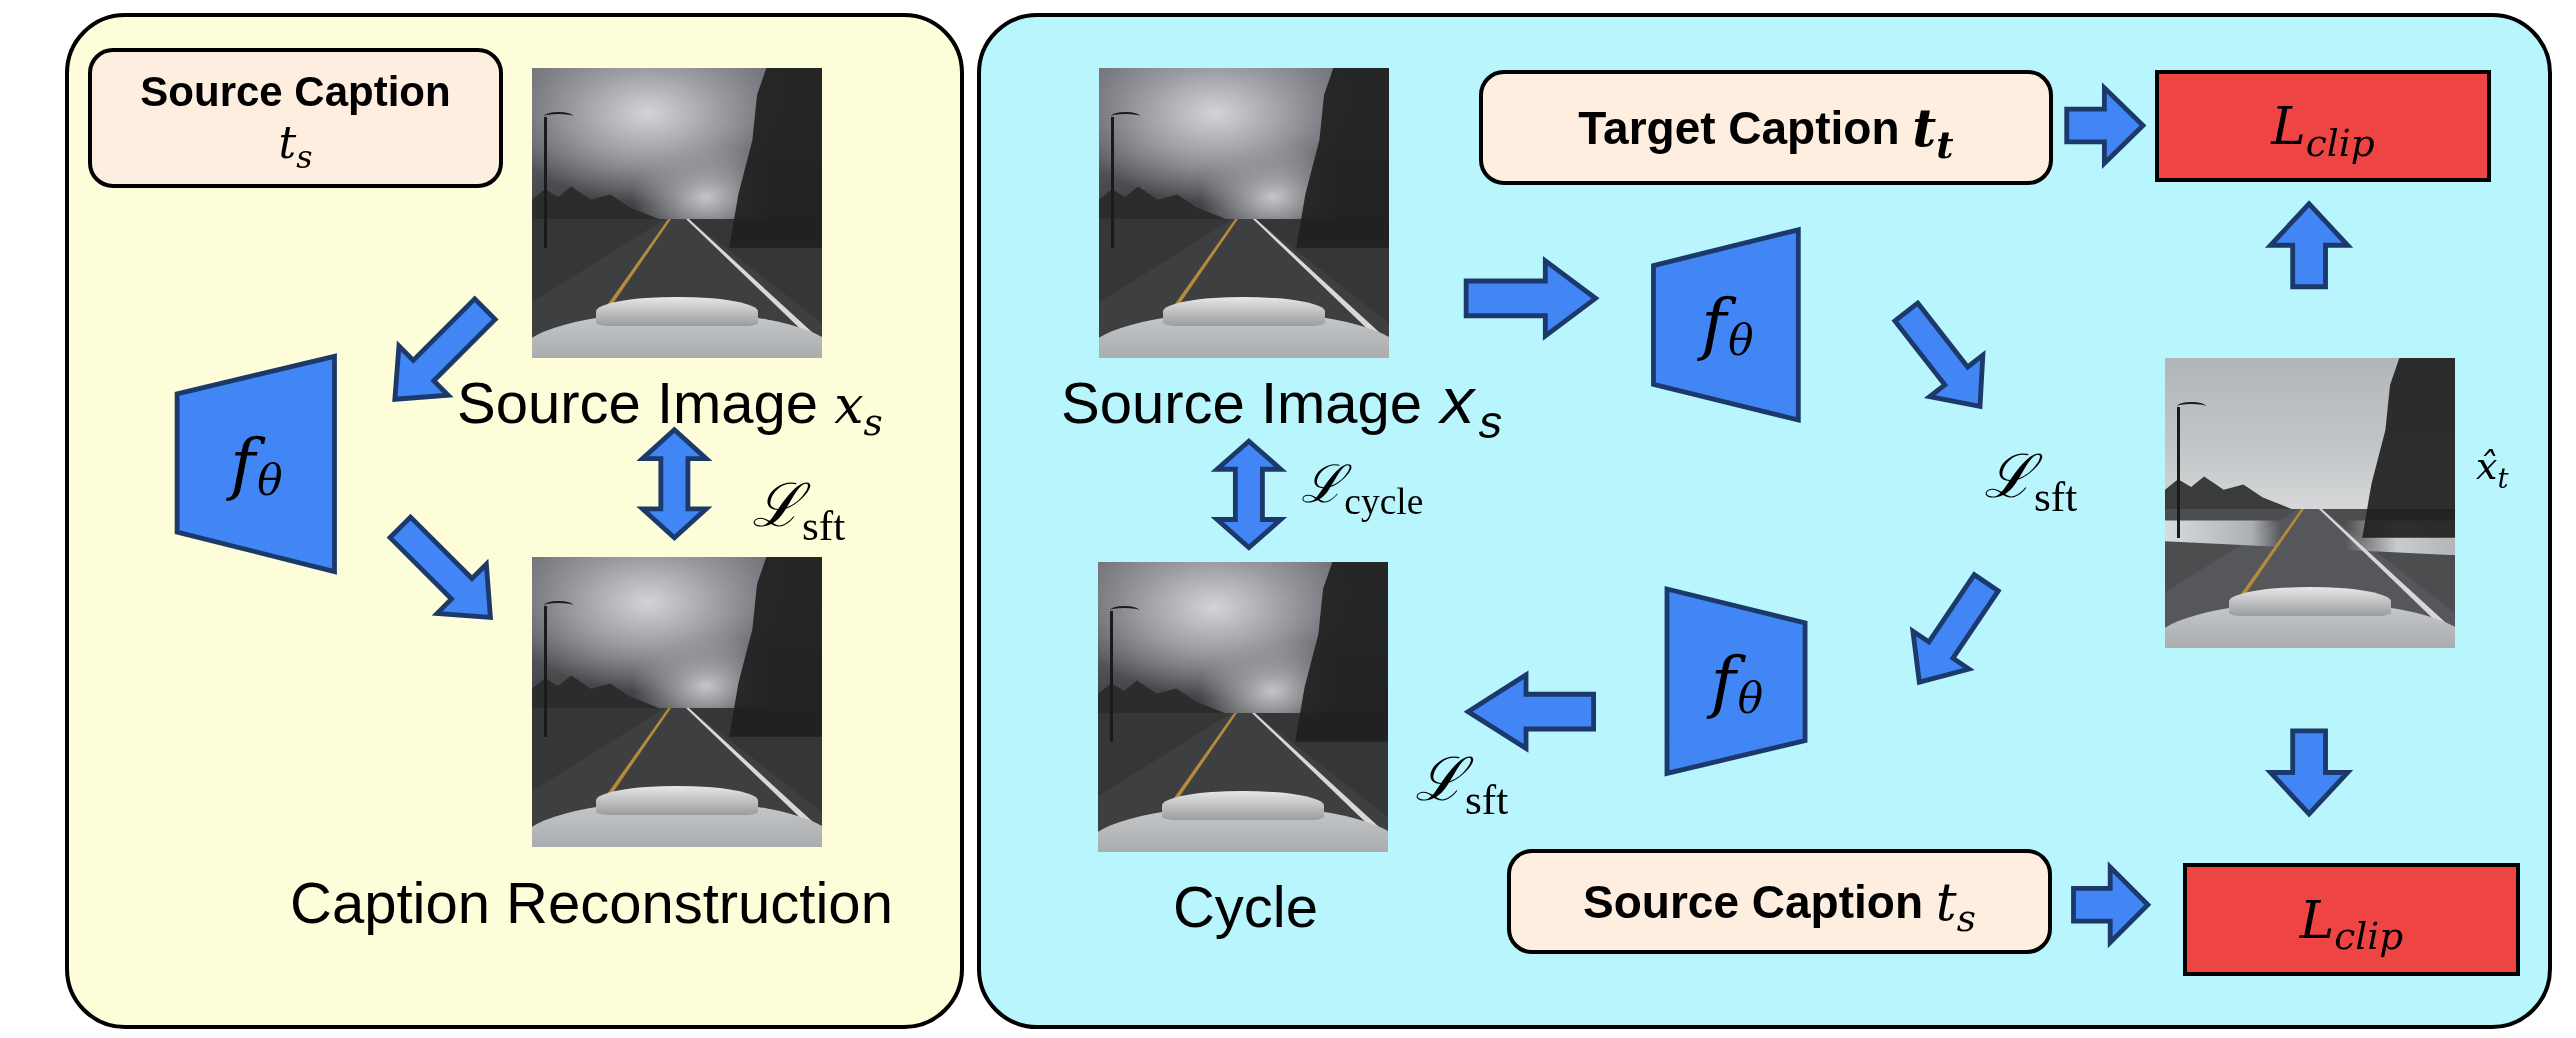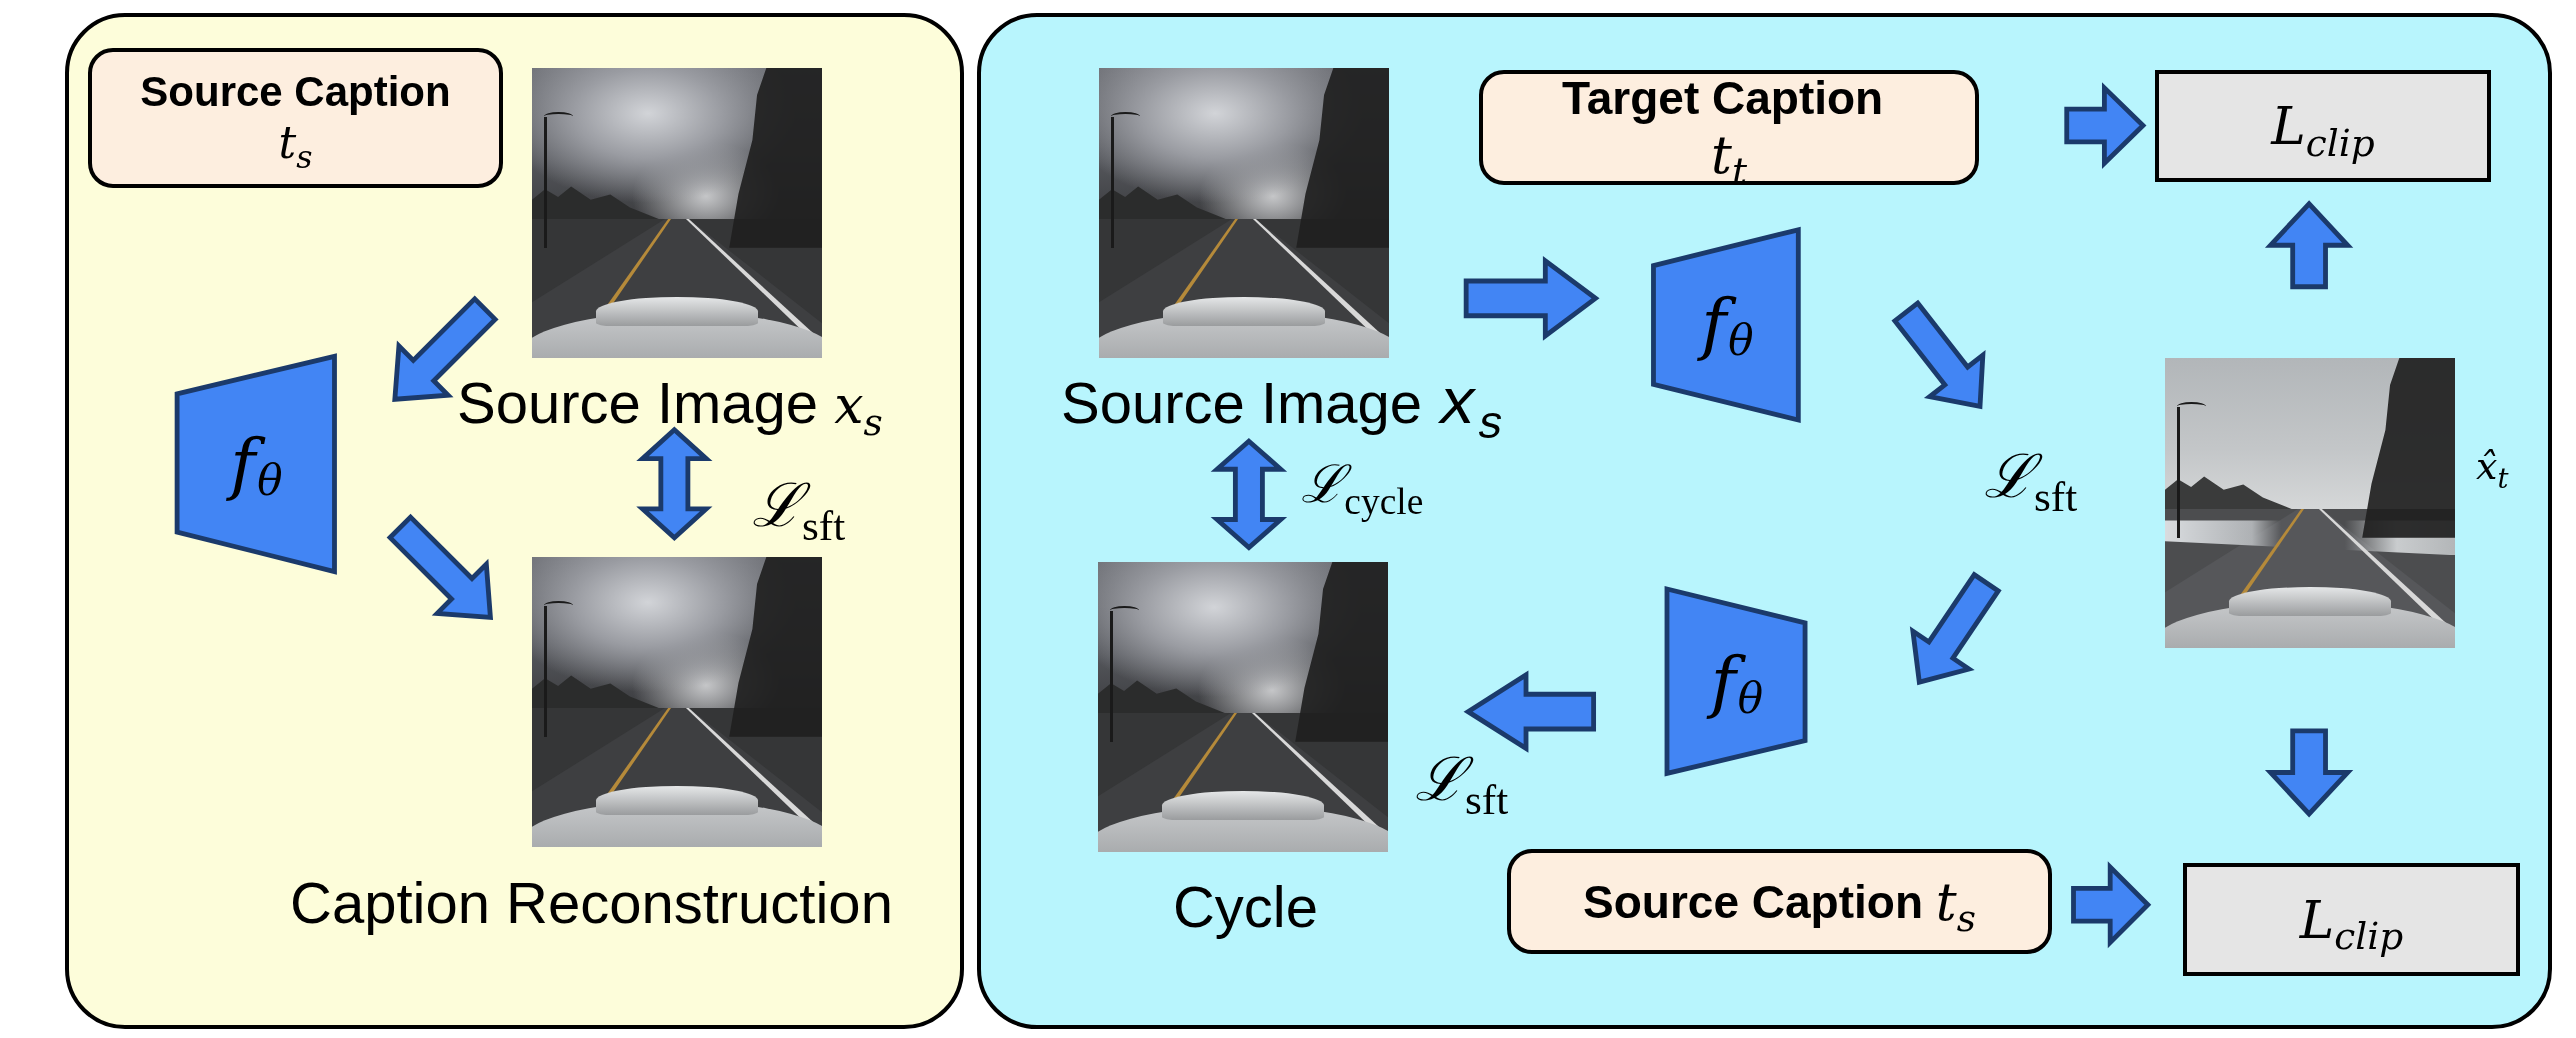--- a/index.html
+++ b/index.html
@@ -5,21 +5,21 @@
   html, body { margin: 0; padding: 0; background: #ffffff; }
   body { width: 2576px; height: 1038px; position: relative; overflow: hidden;
          font-family: "Liberation Sans", sans-serif; }
   .panel { position: absolute; border: 4.8px solid #000; box-sizing: border-box; border-radius: 60px; }
   .panel-left { left: 65px; top: 12.6px; width: 899px; height: 1016px; background: #fdfdda; }
   .panel-right { left: 977px; top: 12.6px; width: 1575px; height: 1016px; background: #b8f5fd; }
 
   .caption-box { position: absolute; background: #fdeedf; border: 4.8px solid #000; box-sizing: border-box;
                  border-radius: 25px; display: flex; align-items: center; justify-content: center;
                  font-family: "Liberation Sans", sans-serif; font-weight: bold; color: #000; }
-  .loss-box { position: absolute; background: #e5e5e5; border: 4.8px solid #000; box-sizing: border-box;
+  .loss-box { position: absolute; background: #ef4444; border: 4.8px solid #000; box-sizing: border-box;
               display: flex; align-items: center; justify-content: center; }
 
   .math { font-family: "DejaVu Serif", "Liberation Serif", serif; font-style: italic; color: #000; }
   .math-up { font-family: "Liberation Serif", "DejaVu Serif", serif; font-style: normal; }
   .sub { font-size: 0.72em; position: relative; top: 0.32em; }
   .script-L { font-family: "DejaVu Serif", "Liberation Serif", serif; font-style: italic; }
 
   .label { position: absolute; color: #000; white-space: nowrap; font-family: "Liberation Sans", sans-serif; }
 
   .photo { position: absolute; overflow: hidden; }
@@ -146,23 +146,23 @@
   <div class="pole"></div>
     <div class="pole-arm"></div>
     <div class="hood"></div>
     <div class="hood-scoop"></div>
 </div>
 
 <div class="label" style="left:1033px; top:869px; width:425px; text-align:center; font-size:58px; line-height:75px;">
   <div>Cycle</div>
 </div>
 
-<div class="caption-box" style="left:1479px; top:70px; width:500px; height:115px; font-size:46px;flex-direction:column;">
+<div class="caption-box" style="left:1479px; top:70px; width:574px; height:115px; font-size:46px;">
   <span style="white-space:pre;">Target Caption </span>
-  <span class="math" style="font-weight:normal; font-size:52px;"><span>t</span><span class="sub">t</span></span>
+  <span class="math" style="font-weight:bold; font-size:52px;"><span>t</span><span class="sub">t</span></span>
 </div>
 
 <div class="loss-box" style="left:2155px; top:70px; width:336px; height:112px;">
   <span class="math" style="font-size:52px;"><span>L</span><span class="sub">clip</span></span>
 </div>
 
 <div class="label" style="left:1984px; top:433px; font-size:60px; font-family:'Liberation Serif', serif;">
   <span class="script-L">ℒ</span><span class="sub">sft</span>
 </div>
 

